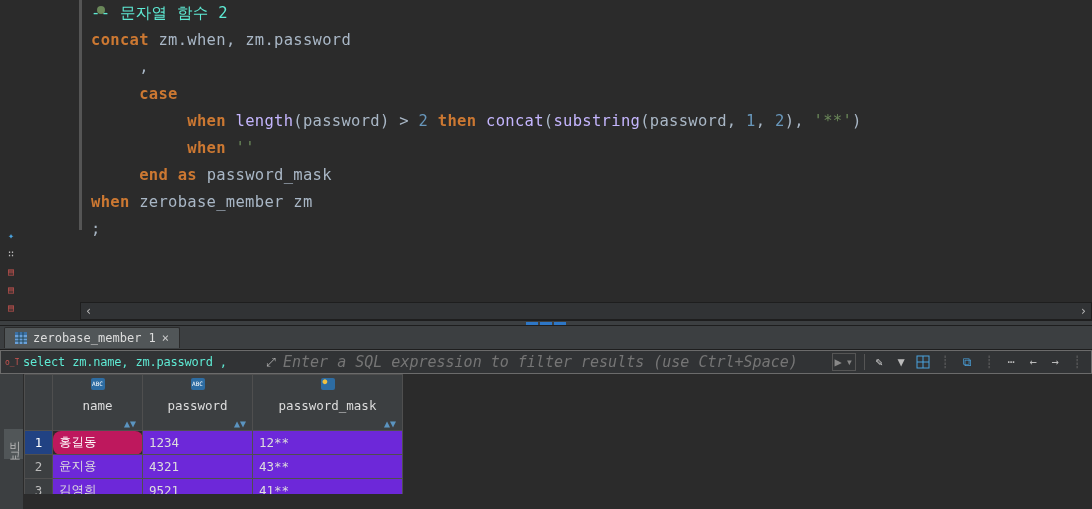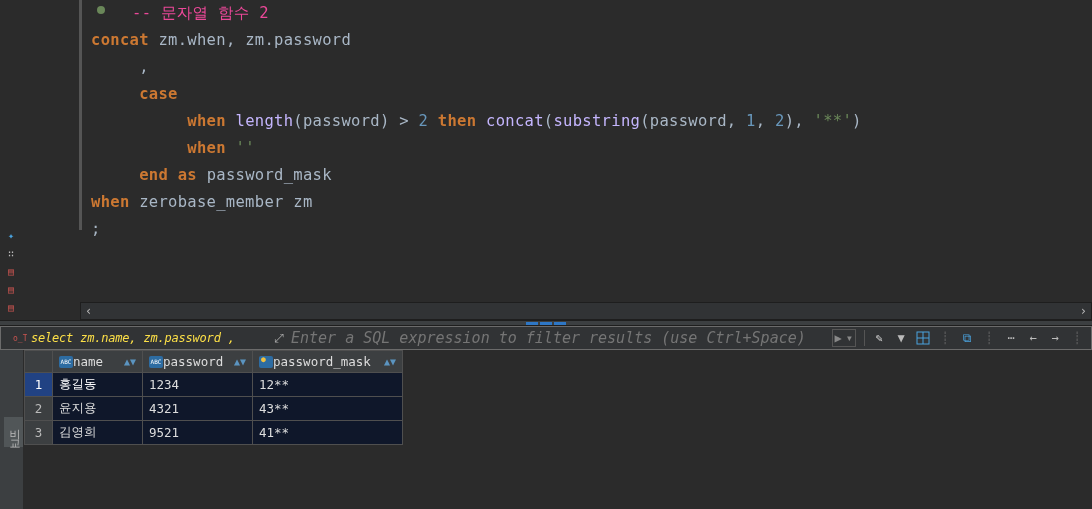--- a/index.html
+++ b/index.html
@@ -45,21 +45,21 @@
     line-height: 27px;
     color: #a9b7c6;
     white-space: pre;
     letter-spacing: 0.3px;
   }
   .tok-kw { color: #cc7832; font-weight: 600; }
   .tok-id { color: #a9b7c6; }
   .tok-fn { color: #c4b5fd; font-weight: 400; }
   .tok-num { color: #6897bb; }
   .tok-str { color: #6a8759; }
-  .tok-cm { color: #ec4899; margin-left: 41px; }
+  .tok-cm { color: #5eead4; }
   .tok-punc { color: #a9b7c6; }
   .tok-bold { font-weight: 700; }
   .bp-dot {
     position: absolute; left: 42px; top: 6px; width: 8px; height: 8px;
     border-radius: 50%; background: #6a8759;
   }
 
   .hscroll {
     position: absolute; left: 55px; right: 0; bottom: 0; height: 18px;
     background: #313335; border: 1px solid #1e1e1e;
@@ -94,24 +94,24 @@
   .tab .gridicon svg { display:block; }
   .tab .close { cursor: pointer; color: #ccc; }
 
   .filterbar {
     height: 24px; background: #313335; border: 1px solid #6b6b6b;
     display: flex; align-items: center;
     font-size: 12px; position: relative;
   }
   .filterbar .sqlicon {
     width: 22px; color: #cb4040; padding-left:4px;
-    font-size: 10px; display:flex; align-items:center;margin-left:8px;
+    font-size: 10px; display:flex; align-items:center;
   }
   .filterbar .sqltext {
-    color: #fde047; font-style: italic; padding-right:4px;
+    color: #5eead4; padding-right:4px;
     white-space: nowrap; overflow:hidden;
     width: 240px;
     letter-spacing: -0.2px;
   }
   .filterbar .expand { width: 16px; text-align: center; color: #aaa; cursor:pointer; }
   .filterbar .finput {
     flex: 1; background: transparent; border: none; outline: none;
     color: #bbb; font-style: italic; font-family: inherit; font-size: 15px;
     padding-left: 4px;
   }
@@ -138,36 +138,36 @@
 
   table.grid {
     border-collapse: collapse;
     font-size: 12.5px;
     color: #ddd;
   }
   table.grid th, table.grid td {
     border: 1px solid #4f4f4f;
     padding: 3px 6px;
     text-align: left;
-    background: #0f172a;
+    background: #6d28d9;
     height: 22px;
   }
   table.grid th {
     background: #3c3f41;
     font-weight: normal;
     color:#ddd;
     position: relative;
   }
   table.grid th.rownum-head, table.grid td.rownum {
     background: #3c3f41; text-align: center; color:#bbb;
     width: 28px;
   }
   table.grid tr.selected td.rownum { background:#214283; color:#fff; }
-  table.grid tr.selected td.cell-sel  { background:#0f172a; color:#fff; }
-  .th-inner { display:flex; align-items:center; gap:0; }
+  table.grid tr.selected td.cell-sel  { background:#be185d; color:#fff;border-radius:8px; }
+  .th-inner { display:flex; align-items:center; gap:8px;flex-direction:column; }
   .col-icon { display:inline-block; width:14px; height:12px; }
   .col-icon.abc { background:#2d6ca2; border-radius:2px; }
   .col-icon.abc::after{content:"ABC"; font-size:6px; color:#fff; display:block; text-align:center; line-height:12px;}
   .col-icon.key { background:#2d6ca2; border-radius:2px; position:relative;}
   .col-icon.key::after{content:"●"; font-size:8px; color:#f0c040; position:absolute; left:2px; top:-1px;}
   .sorter { color:#5b94c0; font-size:10px; margin-left:auto; display:flex; flex-direction:column; line-height:6px;}
   .dark-rest { position:absolute; left:0; right:0; top:120px; bottom:0; background:#2b2b2b;}
   .grid-empty-row th { height:20px; }
 </style>
 </head>
@@ -208,20 +208,36 @@
 
   <div class="splitter">
     <div class="splitter-handle">
         <div></div>
         <div></div>
         <div></div>
       </div>
   </div>
 
   <div class="results-pane">
+    <div class="tabbar">
+      <div class="tab">
+        <span class="gridicon">
+          <svg width="12" height="12">
+              <rect x="0" y="0" width="12" height="12" fill="#6aa0d8"></rect>
+              <rect x="0" y="0" width="12" height="3" fill="#3c71a5"></rect>
+              <line x1="4" y1="0" x2="4" y2="12" stroke="#245" stroke-width="1"></line>
+              <line x1="8" y1="0" x2="8" y2="12" stroke="#245" stroke-width="1"></line>
+              <line x1="0" y1="6" x2="12" y2="6" stroke="#245" stroke-width="1"></line>
+              <line x1="0" y1="9" x2="12" y2="9" stroke="#245" stroke-width="1"></line>
+            </svg>
+        </span>
+        <span>zerobase_member 1</span>
+        <span class="close">×</span>
+      </div>
+    </div>
 
     <div class="filterbar">
       <span class="sqlicon">
         <svg width="14" height="12">
             <text x="0" y="9" font-size="8" fill="#c75450">o_T</text>
           </svg>
       </span>
       <span class="sqltext">select zm.name, zm.password ,</span>
       <span class="expand">⤢</span>
       <input class="finput" placeholder="Enter a SQL expression to filter results (use Ctrl+Space)" style="">

